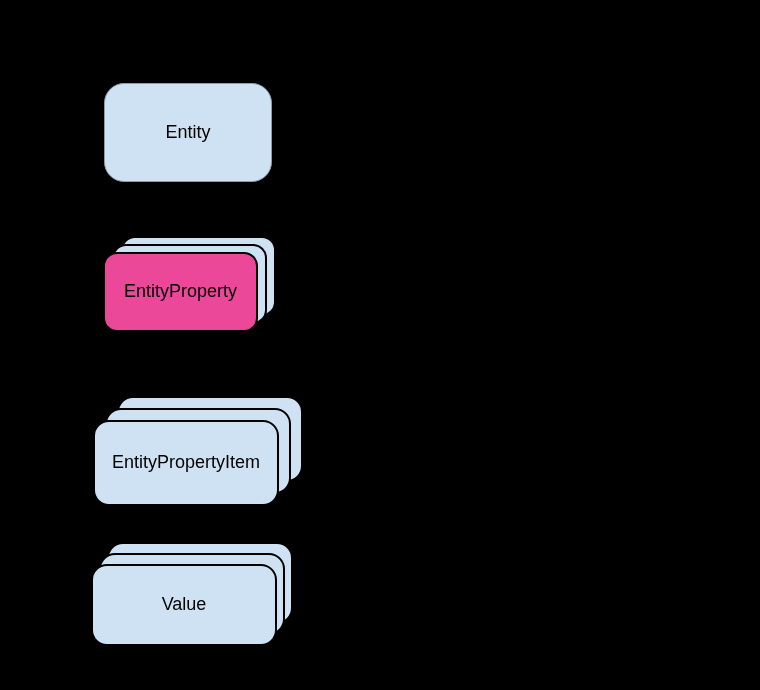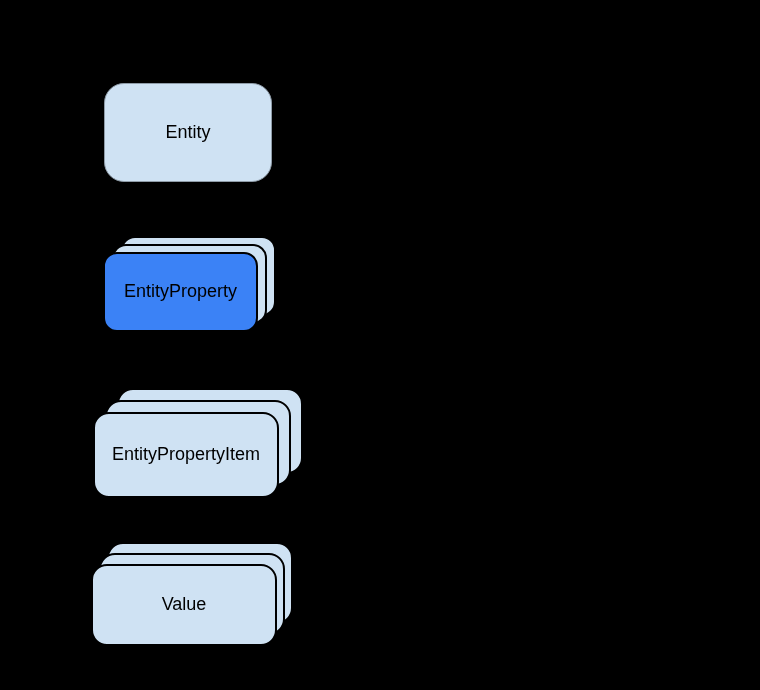--- a/index.html
+++ b/index.html
@@ -38,25 +38,25 @@
 
 <div id="canvas" style="background: rgb(0, 0, 0);">
     <div class="node" style="left: 104px; top: 83px; width: 168px; height: 99px;">
       <div class="layer front" style="left: 0px; top: 0px; width: 168px; height: 99px; border-radius: 20px; background: rgb(207, 226, 243); border: 1.5px solid rgb(143, 156, 168);">
         <span class="label" style="color: rgb(0, 0, 0);">Entity</span>
       </div>
     </div>
     <div class="node" style="left: 103px; top: 236px; width: 173px; height: 96px;">
       <div class="layer back" style="left: 18px; top: 0px; width: 155px; height: 80px; border-radius: 14px; background: rgb(207, 226, 243); border: 2px solid rgb(0, 0, 0);"></div>
       <div class="layer back" style="left: 9px; top: 8px; width: 155px; height: 80px; border-radius: 14px; background: rgb(207, 226, 243); border: 2px solid rgb(0, 0, 0);"></div>
-      <div class="layer front" style="left: 0px; top: 16px; width: 155px; height: 80px; border-radius: 14px; background: #3b82f6; border: 2px solid rgb(0, 0, 0);">
+      <div class="layer front" style="left: 0px; top: 16px; width: 155px; height: 80px; border-radius: 14px; background: #ec4899; border: 2px solid rgb(0, 0, 0);">
         <span class="label" style="color: rgb(0, 0, 0);">EntityProperty</span>
       </div>
     </div>
-    <div class="node" style="left: 93px; top: 388px; width: 210px; height: 110px;">
+    <div class="node" style="left: 93px; top: 396px; width: 210px; height: 110px;">
       <div class="layer back" style="left: 24px; top: 0px; width: 186px; height: 86px; border-radius: 16px; background: rgb(207, 226, 243); border: 2px solid rgb(0, 0, 0);"></div>
       <div class="layer back" style="left: 12px; top: 12px; width: 186px; height: 86px; border-radius: 16px; background: rgb(207, 226, 243); border: 2px solid rgb(0, 0, 0);"></div>
       <div class="layer front" style="left: 0px; top: 24px; width: 186px; height: 86px; border-radius: 16px; background: rgb(207, 226, 243); border: 2px solid rgb(0, 0, 0);">
         <span class="label" style="color: rgb(0, 0, 0);">EntityPropertyItem</span>
       </div>
     </div>
     <div class="node" style="left: 91px; top: 542px; width: 202px; height: 104px;">
       <div class="layer back" style="left: 16px; top: 0px; width: 186px; height: 82px; border-radius: 16px; background: rgb(207, 226, 243); border: 2px solid rgb(0, 0, 0);"></div>
       <div class="layer back" style="left: 8px; top: 11px; width: 186px; height: 82px; border-radius: 16px; background: rgb(207, 226, 243); border: 2px solid rgb(0, 0, 0);"></div>
       <div class="layer front" style="left: 0px; top: 22px; width: 186px; height: 82px; border-radius: 16px; background: rgb(207, 226, 243); border: 2px solid rgb(0, 0, 0);">

